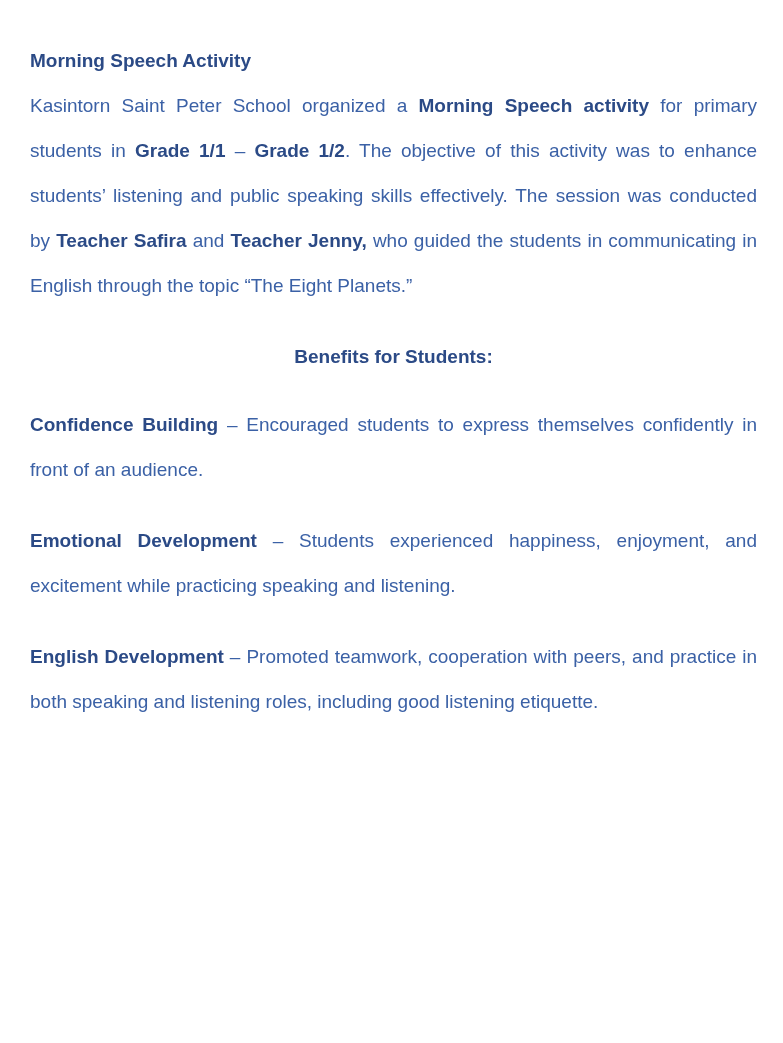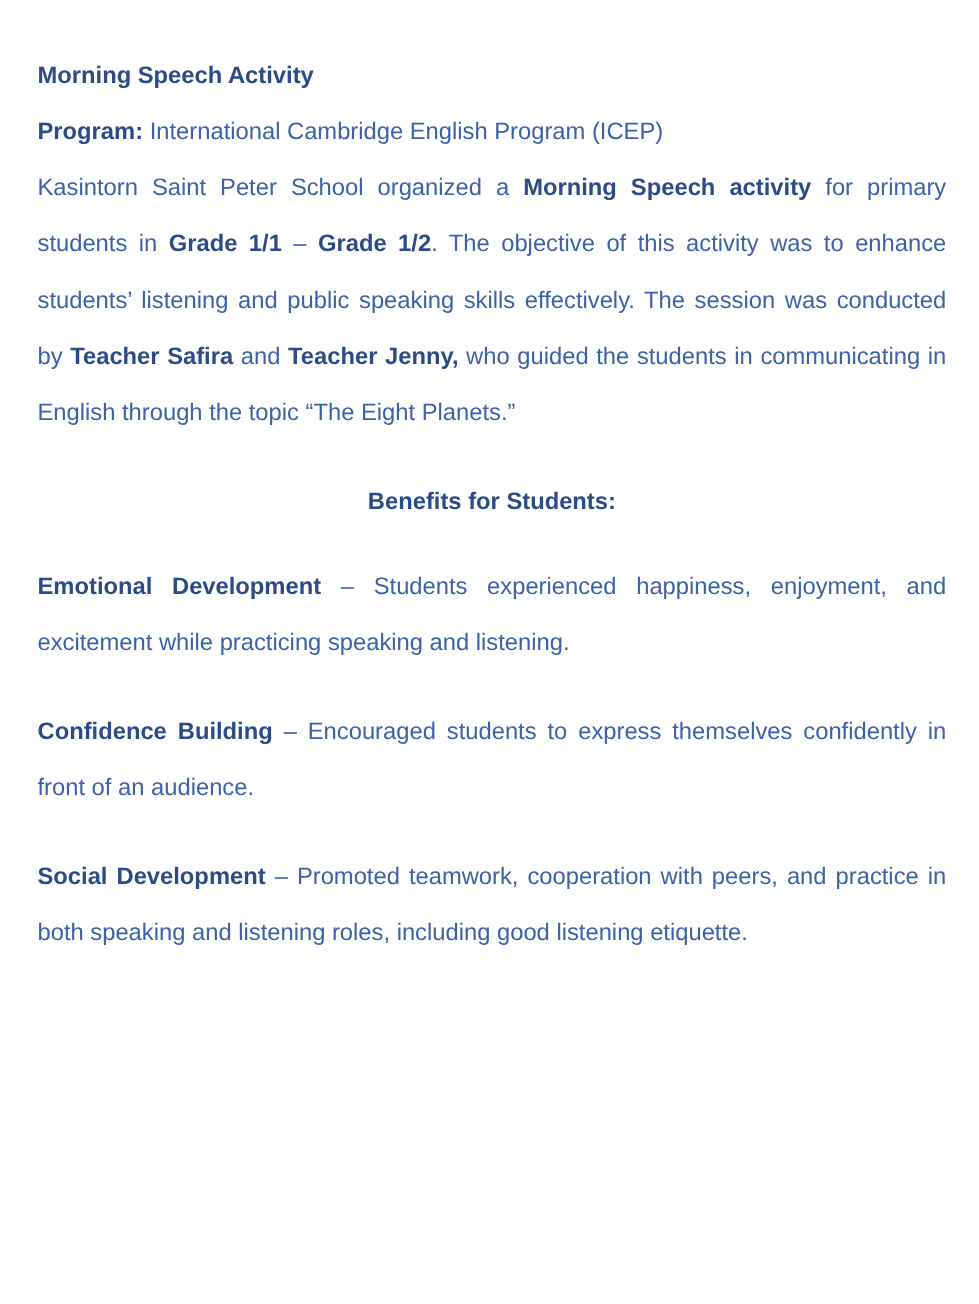--- a/index.html
+++ b/index.html
@@ -37,27 +37,26 @@
   .benefit-item { margin-bottom: 26px; }
   .page-title { text-align: left; }
 </style>
 </head>
 <body>
 
 <div class="page">
 
   <p class="page-title b header-line">Morning Speech Activity</p>
 
-  <p class="header-line"><strong>Program:</strong> <span>International Cambridge English Program (ICEP)</span></p>
 
 
   <p class="intro-paragraph"><span>Kasintorn Saint Peter School organized a </span><strong>Morning Speech activity</strong><span> for primary students in </span><strong>Grade 1/1</strong><span> – </span><strong>Grade 1/2</strong><span>. The objective of this activity was to enhance students’ listening and public speaking skills effectively. The session was conducted by </span><strong>Teacher Safira</strong><span> and </span><strong>Teacher Jenny,</strong><span> who guided the students in communicating in English through the topic “The Eight Planets.”</span></p>
 
   <p class="benefits-heading b">Benefits for Students:</p>
 
+  <p class="benefit-item"><strong>Confidence Building</strong><span> – </span><span>Encouraged students to express themselves confidently in front of an audience.</span></p>
+
   <p class="benefit-item"><strong>Emotional Development</strong><span> – </span><span>Students experienced happiness, enjoyment, and excitement while practicing speaking and listening.</span></p>
 
-  <p class="benefit-item"><strong>Confidence Building</strong><span> – </span><span>Encouraged students to express themselves confidently in front of an audience.</span></p>
-
-  <p class="benefit-item"><strong>Social Development</strong><span> – </span><span>Promoted teamwork, cooperation with peers, and practice in both speaking and listening roles, including good listening etiquette.</span></p>
+  <p class="benefit-item"><strong>English Development</strong><span> – </span><span>Promoted teamwork, cooperation with peers, and practice in both speaking and listening roles, including good listening etiquette.</span></p>
 
 
 </div>
 
 </body></html>

